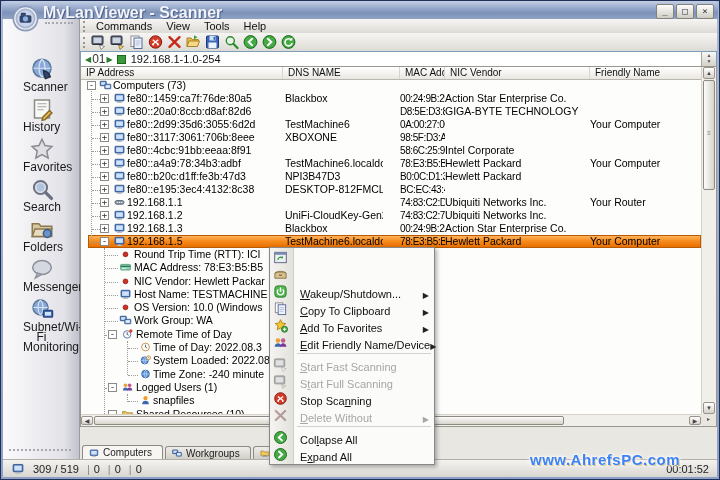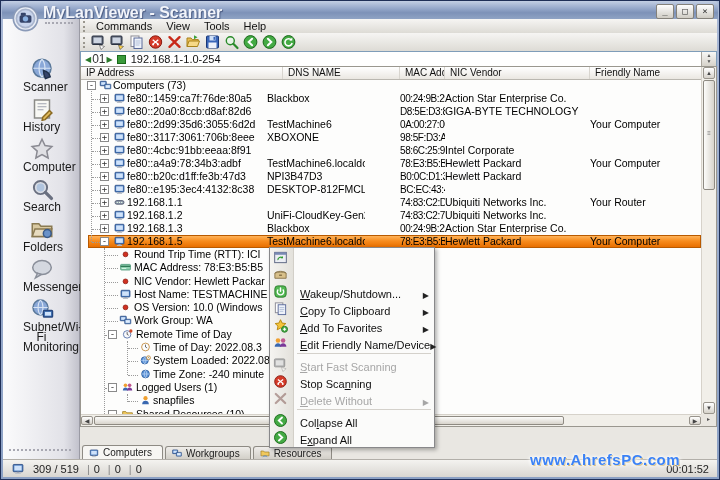--- a/index.html
+++ b/index.html
@@ -55,21 +55,21 @@
   .rows{position:absolute;left:0;right:15px;top:12px;bottom:12px;overflow:hidden;}
   .row{position:relative;height:13px;font-size:10.5px;line-height:13px;white-space:nowrap;color:#000;}
   .drow{height:13.3px;line-height:13.3px;}
   .row span{position:absolute;top:0;}
   .exp{width:9px;height:9px;top:2px!important;background:#fff;border:1px solid #8a8a8a;
     font-size:9px;line-height:7px;text-align:center;color:#333;box-sizing:border-box;z-index:2;
     font-family:"DejaVu Sans Mono",monospace;}
   .ric{width:13px;height:12px;top:0px!important;z-index:2;}
   .stub{border-top:1px dotted #9a9a9a;top:7px!important;z-index:1;}
   .guide{position:absolute;border-left:1px dotted #9a9a9a;width:0;z-index:1;}
-  .c-dns{left:186px;width:98px;overflow:hidden;}
+  .c-dns{left:204px;width:98px;overflow:hidden;}
   .c-mac{left:319px;width:45px;overflow:hidden;letter-spacing:-0.4px;font-size:10px;}
   .c-ven{left:364px;width:144px;overflow:hidden;}
   .c-fri{left:509px;width:115px;overflow:hidden;}
   .row.sel::before{content:'';position:absolute;left:7px;right:0;top:0;bottom:0;
     background:linear-gradient(180deg,#ffb35a,#f78c1e 45%,#e86f00);border:1px solid #b85a00;box-sizing:border-box;}
   .row.sel span{z-index:2;}
   
   .vscroll{position:absolute;right:0;top:0;bottom:12px;width:15px;background:#f1efe9;border-left:1px solid #d6d2ca;box-sizing:border-box;}
   .hscroll{position:absolute;left:0;right:15px;bottom:0;height:12px;background:#f1efe9;border-top:1px solid #d6d2ca;box-sizing:border-box;}
   .sbtn{position:absolute;background:linear-gradient(180deg,#fff,#d6d2ca);border:1px solid #98948c;
@@ -162,21 +162,21 @@
               </svg>
             </span>
             <span class="slbl">History</span>
           </div>
           <div class="side-item" style="top:118px">
             <span class="sic">
               <svg viewBox="0 0 16 16" width="100%" height="100%">
                 <path d="M8 1.5l2 4.2 4.6.6-3.4 3.1.9 4.6L8 11.7 3.9 14l.9-4.6L1.4 6.3 6 5.7z" fill="#e0e0e4" stroke="#8a8a92"></path>
               </svg>
             </span>
-            <span class="slbl">Computer</span>
+            <span class="slbl">Favorites</span>
           </div>
           <div class="side-item" style="top:158px">
             <span class="sic">
               <svg viewBox="0 0 16 16" width="100%" height="100%">
                 <circle cx="7" cy="7" r="4.4" fill="#d8dce4" stroke="#6a7080" stroke-width="1.3"></circle>
                 <circle cx="7" cy="7" r="2.6" fill="#b0c4de"></circle>
                 <path d="M10.3 10.3l4 4" stroke="#6a7080" stroke-width="2.2" stroke-linecap="round"></path>
               </svg>
             </span>
             <span class="slbl">Search</span>
@@ -796,20 +796,30 @@
           <div class="mi dis">
             <span class="ic">
               <svg viewBox="0 0 16 16" width="100%" height="100%">
                 <rect x="1.5" y="2" width="11" height="8.5" rx="1" fill="#5a6272" stroke="#2a3242"></rect>
                 <rect x="3" y="3.5" width="8" height="5.5" fill="#cdd5e2"></rect>
                 <path d="M9 11l5 1.5-3.5 3z" fill="#fdfdfd" stroke="#333" stroke-width=".5"></path>
               </svg>
             </span>
             <span class="lbl"><u>S</u>tart Fast Scanning</span>
           </div>
+          <div class="mi dis">
+            <span class="ic">
+              <svg viewBox="0 0 16 16" width="100%" height="100%">
+                <rect x="1.5" y="2" width="11" height="8.5" rx="1" fill="#5a6272" stroke="#2a3242"></rect>
+                <rect x="3" y="3.5" width="8" height="5.5" fill="#cdd5e2"></rect>
+                <path d="M9 11l5 1.5-3.5 3z" fill="#ffd24a" stroke="#333" stroke-width=".5"></path>
+              </svg>
+            </span>
+            <span class="lbl">S<u>t</u>art Full Scanning</span>
+          </div>
           <div class="mi">
             <span class="ic">
               <svg viewBox="0 0 16 16" width="100%" height="100%">
                 <circle cx="8" cy="8" r="6.2" fill="#d43a28" stroke="#8a1a10"></circle>
                 <path d="M5.2 5.8l5.6 4.4M10.8 5.8l-5.6 4.4" stroke="#fff" stroke-width="1.3"></path>
                 <circle cx="5.6" cy="10.6" r="1" fill="#fff"></circle>
                 <circle cx="10.4" cy="10.6" r="1" fill="#fff"></circle>
               </svg>
             </span>
             <span class="lbl">Stop Sca<u>n</u>ning</span>

